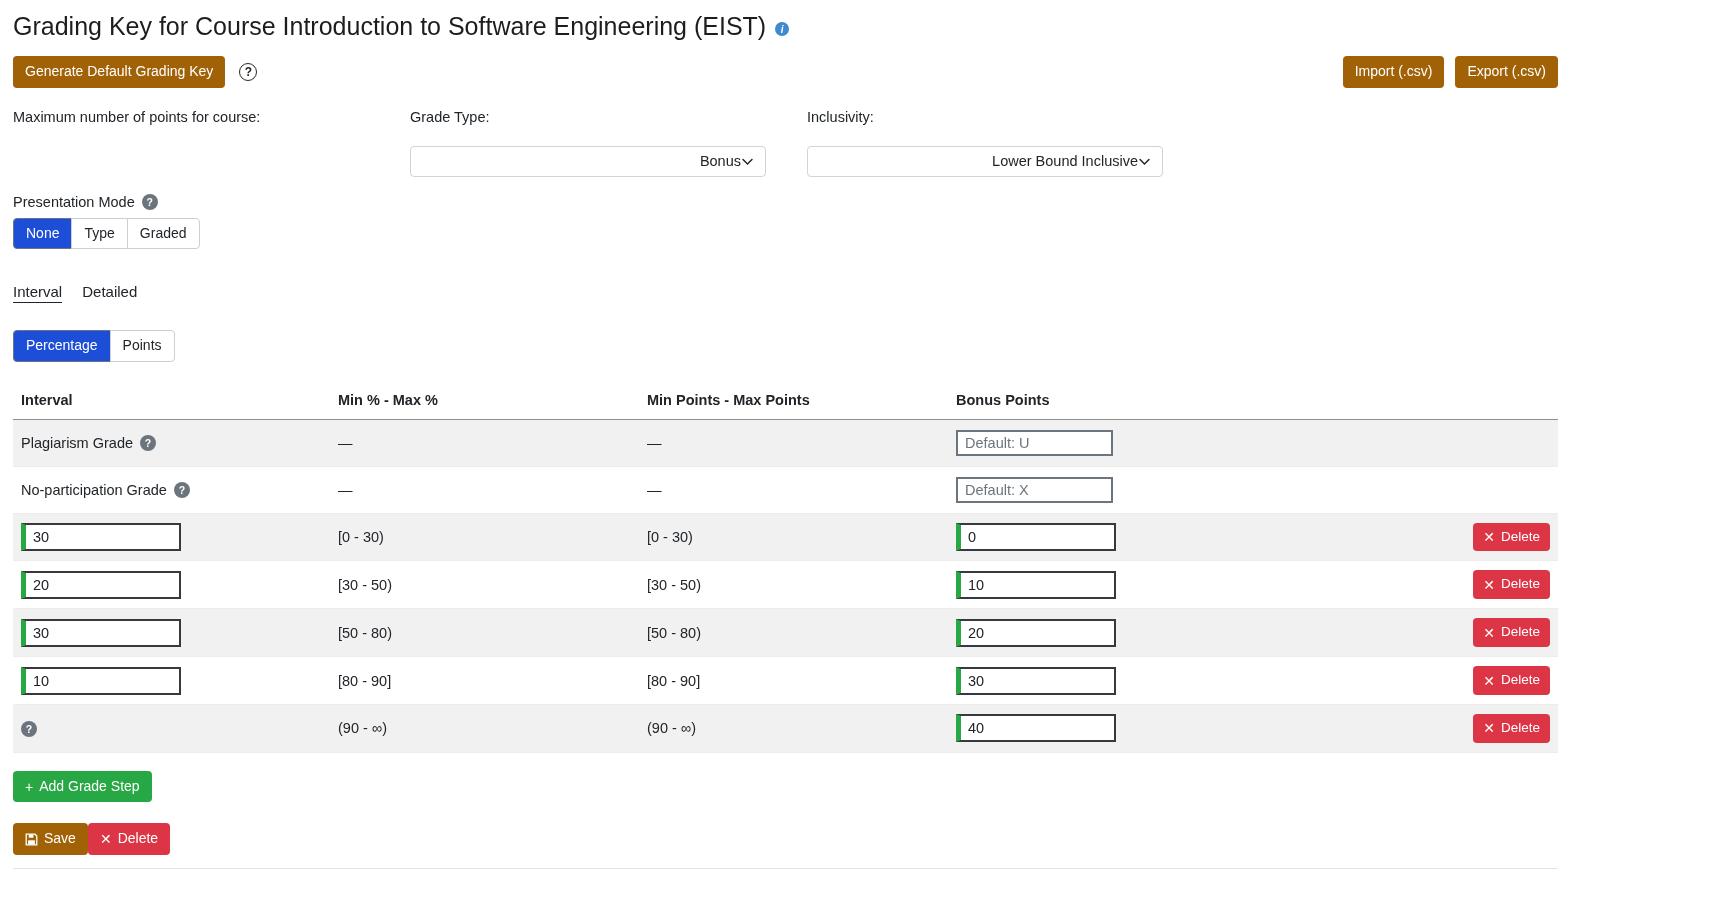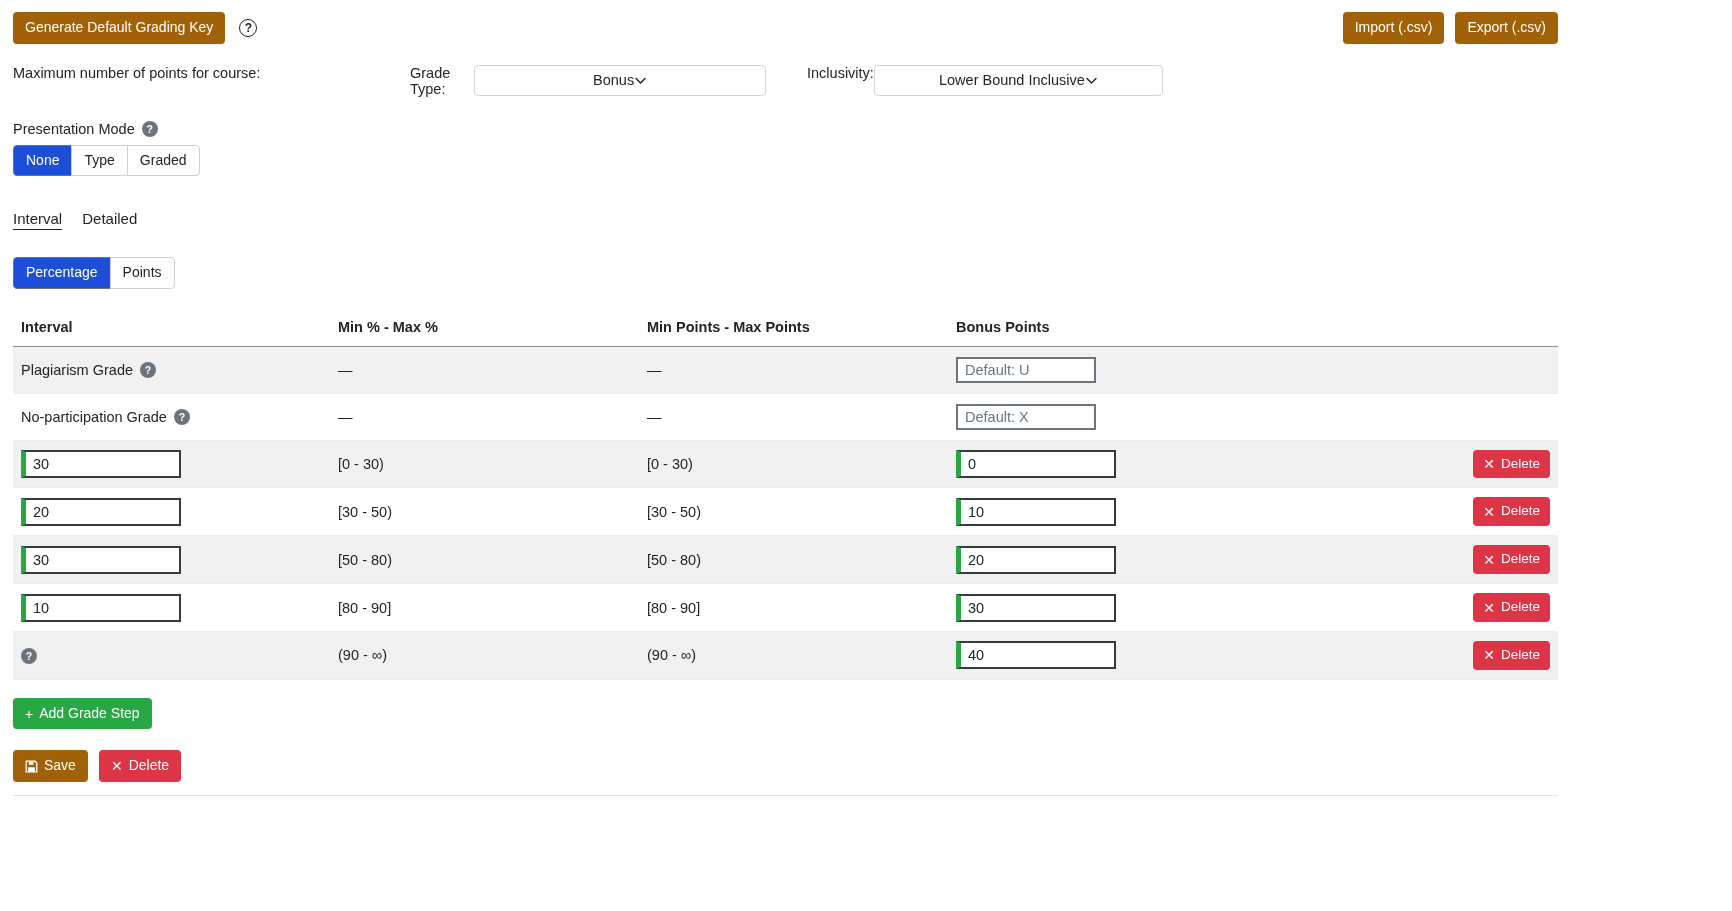--- a/index.html
+++ b/index.html
@@ -21,27 +21,27 @@
   .btn-primary { background:#a16207; color:#fff; }
   .btn-danger  { background:#dc3545; color:#fff; }
   .btn-success { background:#28a745; color:#fff; }
   .btn-sm { font-size:13.5px; padding:6px 10px; }
   .btn .glyph { font-size:14px; line-height:1; }
 
   .help-outline { width:18px; height:18px; border:1px solid #212529; border-radius:50%; display:inline-flex; align-items:center; justify-content:center; font-size:12px; font-weight:700; color:#212529; cursor:pointer; flex:none; }
   .help-badge { width:16px; height:16px; background:#6c757d; border-radius:50%; display:inline-flex; align-items:center; justify-content:center; font-size:10.5px; font-weight:700; color:#fff; cursor:pointer; flex:none; }
 
   .form-row { display:flex; gap:41px; margin-bottom:17px; }
-  .form-group { width:356px; display:flex; flex-direction:row; }
+  .form-group { width:356px; display:flex; flex-direction:column; }
   .form-group label { margin-bottom:7px; }
   .form-control, .select {
     width:100%; height:31px; border:1px solid #ced4da; border-radius:4px;
     padding:4px 11px; font-size:14.5px; font-family:inherit; color:#212529; background:#fff;
   }
-  .select { display:flex; align-items:center; justify-content:center; cursor:pointer; }
+  .select { display:flex; align-items:center; justify-content:flex-end; cursor:pointer;margin-top:14px; }
 
   .section-label { display:flex; align-items:center; gap:7px; margin-bottom:8px; }
   .btn-group { display:inline-flex; }
   .toggle { font-family:inherit; font-size:14px; padding:6px 12px; background:#fff; border:1px solid #cfcfcf; color:#212529; cursor:pointer; margin-left:-1px; line-height:1.25; }
   .toggle:first-child { border-radius:4px 0 0 4px; margin-left:0; }
   .toggle:last-child  { border-radius:0 4px 4px 0; }
   .toggle.active { background:#1d4ed8; border-color:#6c757d; color:#fff; }
 
   .tabs { display:flex; gap:20px; margin:34px 0 0; font-size:15px; }
   .tab { cursor:pointer; color:#212529; padding-bottom:2px; }
@@ -52,34 +52,38 @@
   table.grading-table { width:100%; border-collapse:collapse; margin-top:22px; }
   .grading-table th { text-align:left; font-weight:700; padding:8px 8px 11px; border-bottom:1px solid #8f8f8f; font-size:14.5px; }
   .grading-table td { padding:9px 8px; vertical-align:middle; height:47px; font-size:14.5px; }
   .grading-table tbody tr { border-bottom:1px solid #ececec; }
   .grading-table tbody tr:nth-child(odd) { background:#f1f1f1; }
 
   .grade-input {
     width:160px; height:28px; border:2px solid #343a40; border-left:5px solid #28a745;
     padding:2px 7px; font-size:14.5px; font-family:inherit; color:#212529; background:#fff; border-radius:0;
   }
-  .default-input { width:140px; height:26px; border:2px solid #6c757d; border-left:2px solid #6c757d; }
+  .default-input { width:157px; height:26px; border:2px solid #6c757d; border-left:2px solid #6c757d; }
   .default-input::placeholder { color:#6c757d; opacity:1; }
 
   .row-label-wrap { display:inline-flex; align-items:flex-start; gap:7px; }
   .delete-cell { text-align:right; padding-right:7px; }
 
   .add-row { margin-top:18px; }
-  .footer-actions { display:flex; gap:11px; margin-top:21px; padding-bottom:13px; border-bottom:1px solid #e3e3e3; }
+  .footer-actions { display:flex; margin-top:21px; padding-bottom:13px; border-bottom:1px solid #e3e3e3; }
 </style>
 </head>
 <body>
 
 <div class="container">
 
+  <h1 class="page-title">
+    <span>Grading Key for Course Introduction to Software Engineering (EIST)</span>
+    <span class="info-icon">i</span>
+  </h1>
 
   <div class="toolbar">
     <button class="btn btn-primary">Generate Default Grading Key</button>
     <span class="help-outline">?</span>
     <div class="toolbar-right">
       <button class="btn btn-primary">Import (.csv)</button>
       <button class="btn btn-primary">Export (.csv)</button>
     </div>
   </div>
 

